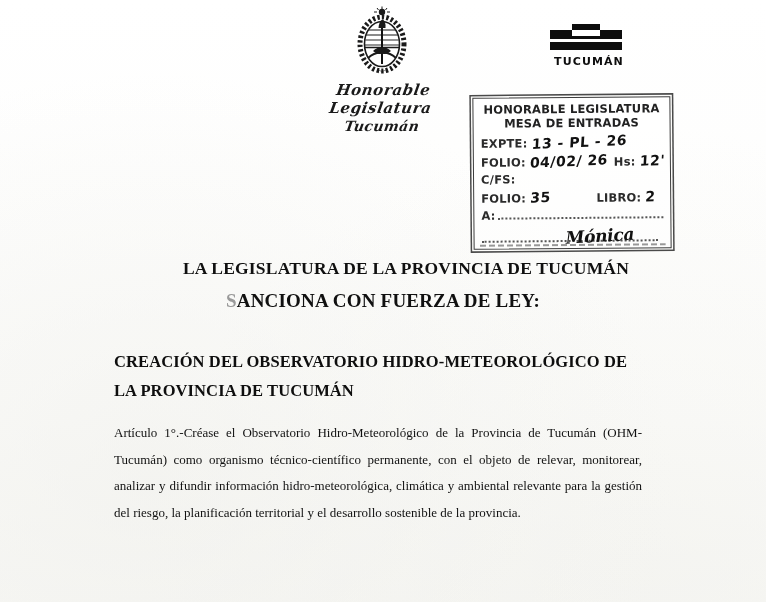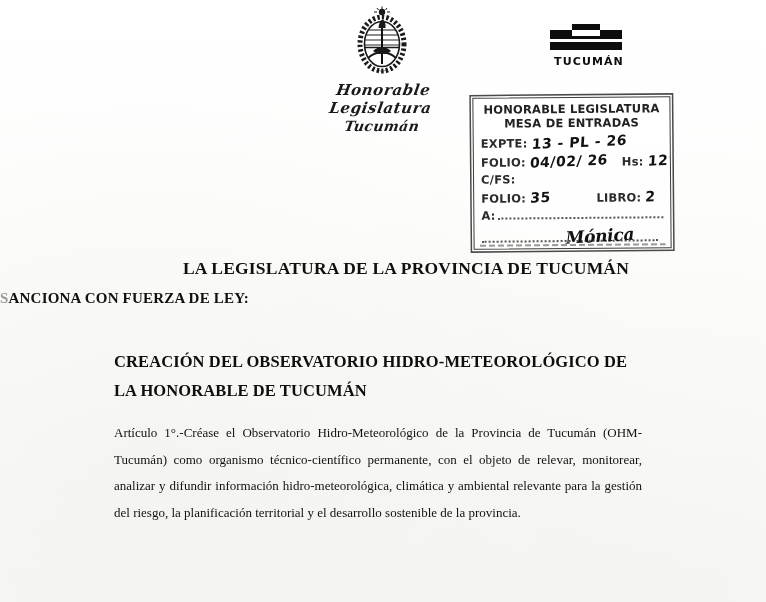--- a/index.html
+++ b/index.html
@@ -182,24 +182,24 @@
     font-size: 17.5px;
     letter-spacing: 0.2px;
     color: #101010;
     margin-left: 23px;
   }
   .heading-2 {
     position: absolute;
     left: 0;
     top: 290px;
     width: 766px;
-    text-align: left;
-    font-family: "Liberation Serif", serif;
-    font-weight: bold;
-    font-size: 15px;
+    text-align: center;
+    font-family: "Liberation Serif", serif;
+    font-weight: bold;
+    font-size: 19px;
     letter-spacing: 0.2px;
     color: #101010;
   }
   .heading-2 .faded {
     color: #9a9a9a;
   }
 
   .doc-title {
     position: absolute;
     left: 114px;
@@ -289,21 +289,21 @@
   <div class="stamp-title">MESA DE ENTRADAS</div>
 
   <div class="stamp-row">
     <span class="stamp-label">EXPTE:</span>
     <span class="hand">13 - PL - 26</span>
   </div>
 
   <div class="stamp-row">
     <span class="stamp-label">FOLIO:</span>
     <span class="hand">04/02/ 26</span>
-    <span class="stamp-label" style="margin-left:14px;">Hs:</span>
+    <span class="stamp-label" style="margin-left:6px;">Hs:</span>
     <span class="hand">12'</span>
   </div>
 
   <div class="stamp-row">
     <span class="stamp-label">C/FS:</span>
     <span class="hand"></span>
   </div>
 
   <div class="stamp-row split">
     <span class="stamp-label">FOLIO:</span>
@@ -326,15 +326,15 @@
 
   <div class="stamp-baseline"></div>
 </div>
 
 <div class="heading-1">LA LEGISLATURA DE LA PROVINCIA DE TUCUMÁN</div>
 
 <div class="heading-2">
   <span class="faded">S</span><span>ANCIONA CON FUERZA DE LEY:</span>
 </div>
 
-<div class="doc-title">CREACIÓN DEL OBSERVATORIO HIDRO-METEOROLÓGICO DE LA HONORABLE DE TUCUMÁN</div>
+<div class="doc-title">CREACIÓN DEL OBSERVATORIO HIDRO-METEOROLÓGICO DE LA PROVINCIA DE TUCUMÁN</div>
 
 <div class="body-par">Artículo 1°.-Créase el Observatorio Hidro-Meteorológico de la Provincia de Tucumán (OHM-Tucumán) como organismo técnico-científico permanente, con el objeto de relevar, monitorear, analizar y difundir información hidro-meteorológica, climática y ambiental relevante para la gestión del riesgo, la planificación territorial y el desarrollo sostenible de la provincia.</div>
 
 </body></html>

